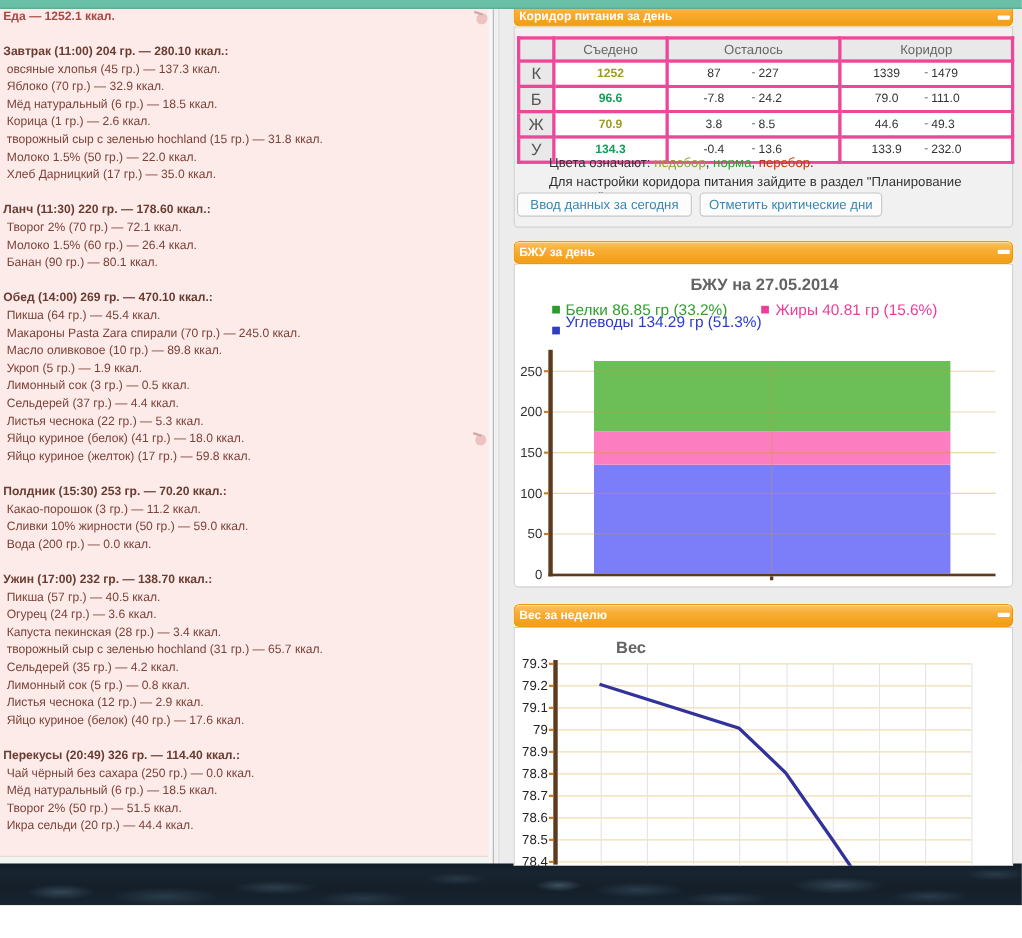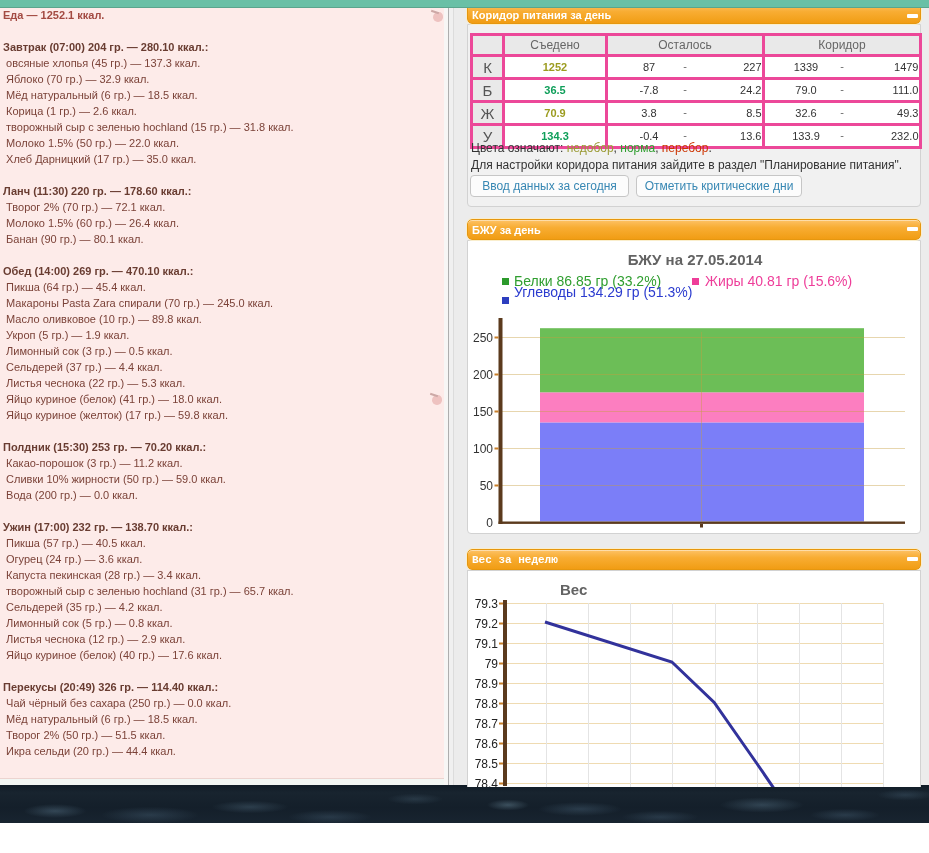--- a/index.html
+++ b/index.html
@@ -42,37 +42,37 @@
   background:linear-gradient(#fdc266,#f8ad33 40%,#f19d14);
   box-shadow:inset 0 1px 0 rgba(255,255,255,.45);
   color:#fff;font-size:11px;font-weight:bold;line-height:19px;
   box-sizing:border-box;z-index:5;padding-left:4px;}
 .phead .minus{position:absolute;right:2px;top:7px;width:11px;height:4px;background:#fff;border-radius:1px;}
 .pbody{left:467px;width:454px;border:1px solid #d2d2d2;border-radius:0 0 4px 4px;box-sizing:border-box;}
 #head1{top:3px;height:21px;line-height:22px;}
 #body1{top:24px;height:183px;background:#f1f1f1;}
 #head2{top:219px;}#head2.phead{height:21px;line-height:21px;}
 #body2{top:240px;height:294px;background:#fff;}
-#head3{top:549px;font-family:Liberation Mono, monospace;}#head3.phead{height:21px;line-height:21px;}
+#head3{top:549px;}#head3.phead{height:21px;line-height:21px;}
 #body3{top:570px;height:217px;background:#fff;border-bottom:none;border-radius:0;z-index:11;}
 
 
 #ktable{left:470px;top:33px;border-collapse:collapse;font-size:11px;color:#333;
   table-layout:fixed;}
 #ktable td{border:3px solid #ec4899;text-align:center;padding:0;height:20px;background:#fff;}
 #ktable tr.hdr td{height:18px;background:#e9e9e9;color:#666;font-size:12px;}
 #ktable td.lbl{background:#e9e9e9;color:#555;font-size:15px;line-height:15px;}
 #ktable .olive{color:#9c9c20;font-weight:bold;}
 #ktable .green{color:#0f9f5a;font-weight:bold;}
 #ktable .dash{color:#666;}
 #ktable td.grp{position:relative;}
 #ktable .s1{display:inline-block;width:81px;text-align:center;}
 #ktable .sd{position:absolute;left:0;top:3px;width:100%;text-align:center;}
-#ktable .s2{display:inline-block;width:72px;text-align:right;}
-.rtext{left:471px;font-size:12px;color:#333;}
+#ktable .s2{display:inline-block;width:72px;text-align:left;}
+.rtext{left:499px;font-size:12px;color:#333;}
 .rtext .olive{color:#9a9a33;}
 .rtext .green{color:#2f9e2f;}
 .rtext .red{color:#cc3300;}
 .btn{top:175px;height:22px;border:1px solid #c6c6c6;border-radius:4px;background:#fcfcfc;
   color:#3787b3;font-size:12px;line-height:21px;text-align:center;box-sizing:border-box;z-index:6;}
 #btn1{left:470px;width:159px;}
 #btn2{left:636px;width:166px;}
 
 
 #t2{left:560px;top:251px;width:270px;text-align:center;font-size:15px;font-weight:bold;color:#636363;}
@@ -86,21 +86,21 @@
 <div class="abs" id="pink"></div>
 <div class="abs" id="pinkfoot"></div>
 <div class="abs" id="split1"></div>
 <div class="abs" id="splitl1"></div>
 <div class="abs" id="split2"></div>
 <div class="abs" id="splitl2"></div>
 <div class="abs" id="teal"></div>
 
 <div class="abs" id="diary"><span class="eda">Еда — 1252.1 ккал.</span>
 
-<b>Завтрак (07:00) 204 гр. — 280.10 ккал.:</b>
+<b>Завтрак (11:00) 204 гр. — 280.10 ккал.:</b>
  овсяные хлопья (45 гр.) — 137.3 ккал.
  Яблоко (70 гр.) — 32.9 ккал.
  Мёд натуральный (6 гр.) — 18.5 ккал.
  Корица (1 гр.) — 2.6 ккал.
  творожный сыр с зеленью hochland (15 гр.) — 31.8 ккал.
  Молоко 1.5% (50 гр.) — 22.0 ккал.
  Хлеб Дарницкий (17 гр.) — 35.0 ккал.
 
 <b>Ланч (11:30) 220 гр. — 178.60 ккал.:</b>
  Творог 2% (70 гр.) — 72.1 ккал.
@@ -161,29 +161,29 @@
         <td>Коридор</td>
       </tr>
 <tr>
         <td class="lbl">К</td>
         <td class="olive">1252</td>
         <td class="grp"><span class="s1">87</span><span class="sd dash">-</span><span class="s2">227</span></td>
         <td class="grp"><span class="s1">1339</span><span class="sd dash">-</span><span class="s2">1479</span></td>
       </tr>
 <tr>
         <td class="lbl">Б</td>
-        <td class="green">36.5</td>
+        <td class="green">96.6</td>
         <td class="grp"><span class="s1">-7.8</span><span class="sd dash">-</span><span class="s2">24.2</span></td>
         <td class="grp"><span class="s1">79.0</span><span class="sd dash">-</span><span class="s2">111.0</span></td>
       </tr>
 <tr>
         <td class="lbl">Ж</td>
         <td class="olive">70.9</td>
         <td class="grp"><span class="s1">3.8</span><span class="sd dash">-</span><span class="s2">8.5</span></td>
-        <td class="grp"><span class="s1">32.6</span><span class="sd dash">-</span><span class="s2">49.3</span></td>
+        <td class="grp"><span class="s1">44.6</span><span class="sd dash">-</span><span class="s2">49.3</span></td>
       </tr>
 <tr>
         <td class="lbl">У</td>
         <td class="green">134.3</td>
         <td class="grp"><span class="s1">-0.4</span><span class="sd dash">-</span><span class="s2">13.6</span></td>
         <td class="grp"><span class="s1">133.9</span><span class="sd dash">-</span><span class="s2">232.0</span></td>
       </tr>
 </tbody>
   </table>
 <div class="abs rtext" style="top:141px;">Цвета означают: <span class="olive">недобор</span>, <span class="green">норма</span>, <span class="red">перебор</span>.</div>

